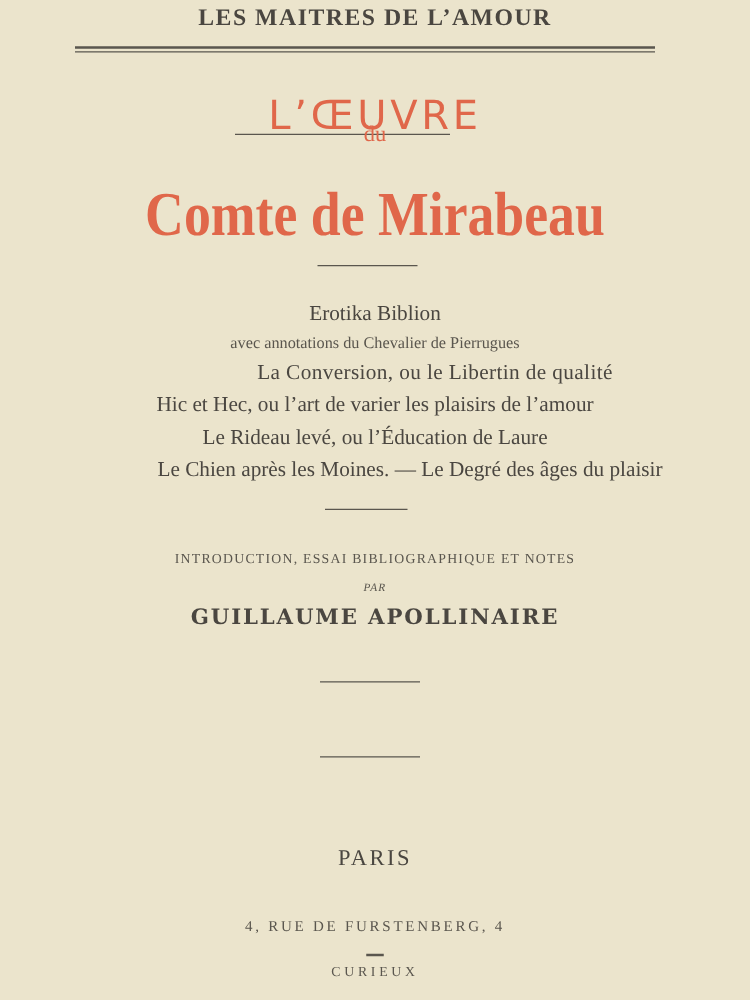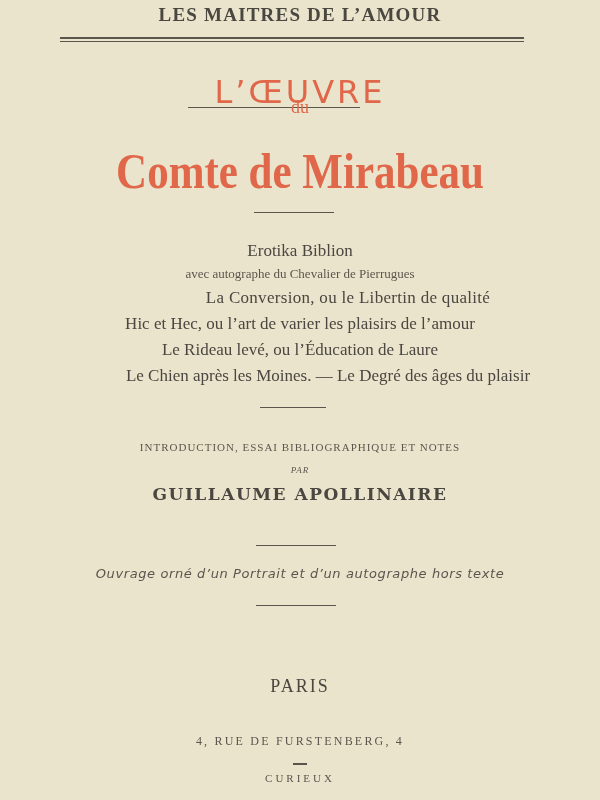--- a/index.html
+++ b/index.html
@@ -53,34 +53,33 @@
   <div class="dbl-rule"></div>
 
   <div class="abs oeuvre red">L’ŒUVRE</div>
   <div class="oeuvre-rule"></div>
   <div class="abs du red">du</div>
   <div class="abs comte red">Comte de Mirabeau</div>
 
   <div class="rule" style="left:254px;width:80px;top:212px;"></div>
 
   <div class="abs t1">Erotika Biblion</div>
-  <div class="abs t2">avec autographe du Chevalier de Pierrugues</div>
+  <div class="abs t2">avec annotations du Chevalier de Pierrugues</div>
   <div class="abs t3">La Conversion, ou le Libertin de qualité</div>
   <div class="abs t4">Hic et Hec, ou l’art de varier les plaisirs de l’amour</div>
   <div class="abs t5">Le Rideau levé, ou l’Éducation de Laure</div>
   <div class="abs t6">Le Chien après les Moines. — Le Degré des âges du plaisir</div>
 
   <div class="rule" style="left:260px;width:66px;top:407px;"></div>
 
   <div class="abs intro">INTRODUCTION, ESSAI BIBLIOGRAPHIQUE ET NOTES</div>
   <div class="abs par">PAR</div>
   <div class="abs author">GUILLAUME APOLLINAIRE</div>
 
   <div class="rule" style="left:256px;width:80px;top:545px;"></div>
-  <div class="abs orne">Ouvrage orné d’un Portrait et d’un autographe hors texte</div>
   <div class="rule" style="left:256px;width:80px;top:605px;"></div>
 
   <div class="abs paris">PARIS</div>
   <div class="abs address">4, RUE DE FURSTENBERG, 4</div>
   <div class="rule" style="left:293px;width:14px;top:763px;border-top-width:2px;"></div>
   <div class="abs year">CURIEUX</div>
 
 </div>
 
 </body></html>

